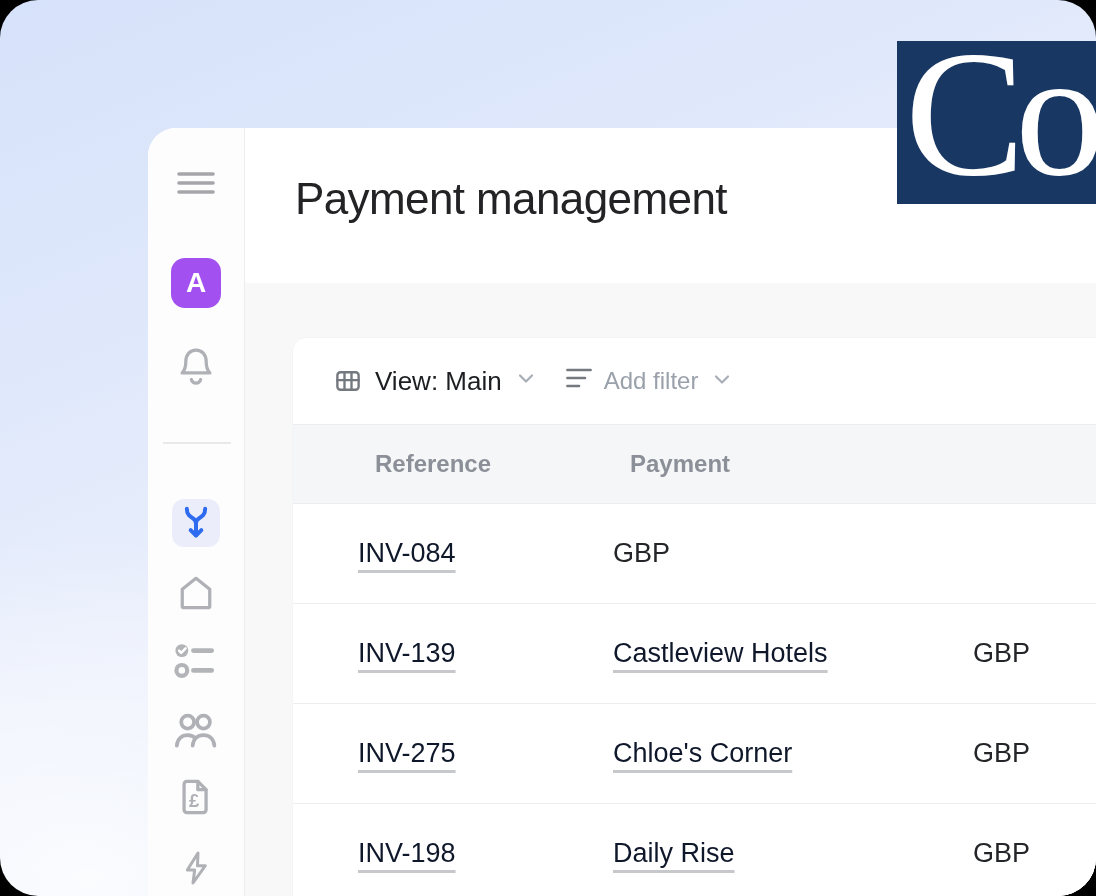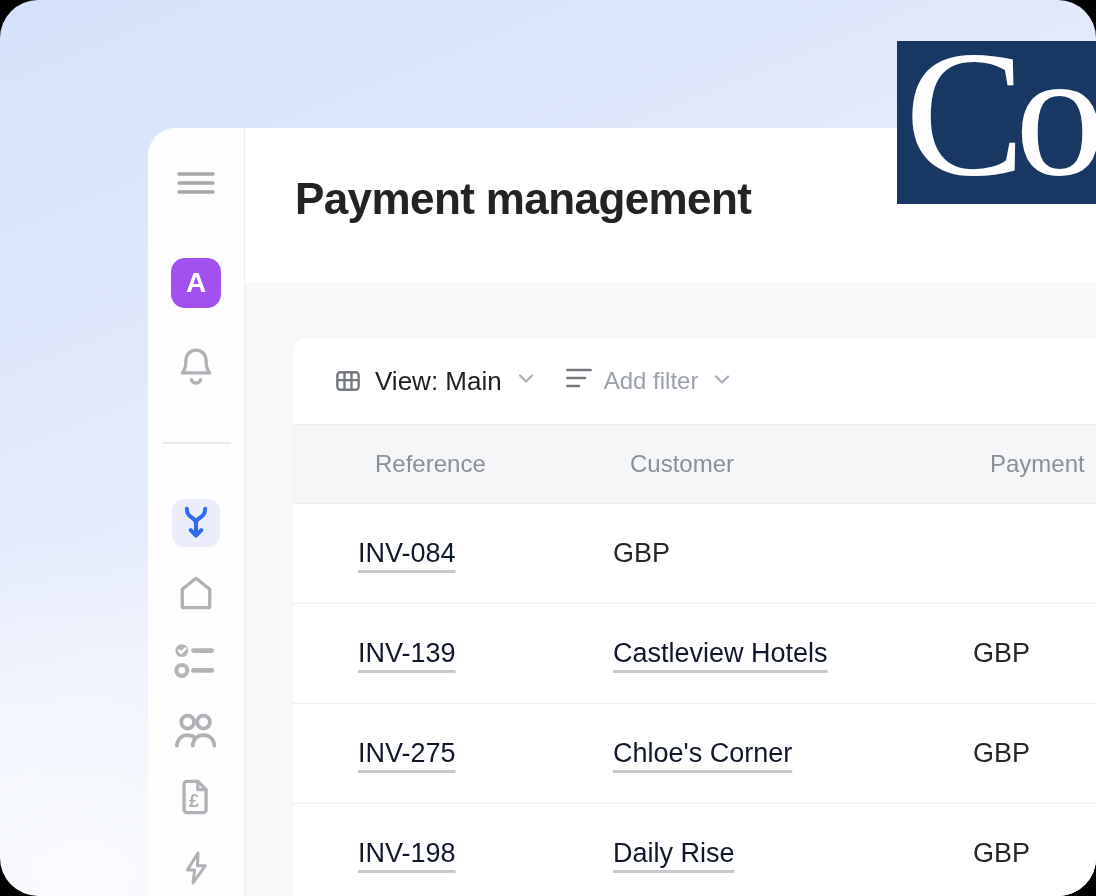--- a/index.html
+++ b/index.html
@@ -35,34 +35,34 @@
   .i-tasks  { top:512px; width:50px; height:42px; }
   .i-people { top:580px; width:52px; height:46px; }
   .i-invoice{ top:645px; width:48px; height:48px; }
   .i-bolt   { top:714px; width:44px; height:52px; }
   .gray-ic { color:#b0b1b6; }
   .dark-ic { color:#74787f; }
   .blue-ic { color:#2e6bf0; }
   
   .main { flex:1; display:flex; flex-direction:column; min-width:0; }
   .header-band { flex:none; height:155px; background:#fff; padding:46px 0 0 50px; }
-  .header-band h1 { margin:0; font-size:44px; font-weight:700; letter-spacing:-0.6px; color:#232326; white-space:nowrap; }
+  .header-band h1 { margin:0; font-size:44px; font-weight:400; letter-spacing:-0.6px; color:#232326; white-space:nowrap; }
   .content { flex:1; background:#f8f8f9; padding:55px 0 0 48px; overflow:hidden; }
   .panel { background:#fff; border-top-left-radius:14px; height:100%; display:flex; flex-direction:column; box-shadow:0 0 0 1px rgba(0,0,0,0.015); }
   .toolbar { flex:none; height:87px; display:flex; align-items:center; padding-left:40px; border-bottom:1px solid #ededef; }
   .tool-btn { display:flex; align-items:flex-start; gap:12px; background:none; border:none; padding:0; cursor:pointer; font-family:inherit; }
   .view-btn  { font-size:26px; font-weight:500; color:#1c1e21; }
   .filter-btn{ font-size:24px; font-weight:400; color:#9aa1ab; margin-left:28px; }
   .chev { color:#a8aeb7; }
   .thead {
     flex:none; height:79px; background:#f5f6f7; border-bottom:1px solid #ededef;
     display:grid; grid-template-columns:255px 360px 1fr; align-items:center;
     padding-left:65px; font-size:24px; color:#8b8f97;
   }
-  .thead span { padding-left:17px; white-space:nowrap; }
+  .thead span { padding-left:17px; white-space:nowrap;font-weight:bold; }
   .tbody { flex:1; overflow:hidden; }
   .trow {
     height:100px; border-bottom:1px solid #ededef;
     display:grid; grid-template-columns:255px 360px 1fr; align-items:center;
     padding-left:65px; font-size:27px; color:#232528;
   }
   .cell-link {
     width:max-content; color:#0f172a; white-space:nowrap;
     text-decoration:underline; text-decoration-color:#c7c8cc;
     text-decoration-thickness:2.5px; text-underline-offset:8px; cursor:pointer;
@@ -186,21 +186,20 @@
               </svg>
               <span>Add filter</span>
               <svg class="chev" width="24" height="24" viewBox="0 0 24 24" fill="none" stroke="currentColor" stroke-width="2.2" stroke-linecap="round" stroke-linejoin="round">
                 <path d="M6 9.5 L12 15.5 L18 9.5"></path>
               </svg>
             </button>
           </div>
 
           <div class="thead">
             <span>Reference</span>
-            <span>Customer</span>
             <span>Payment</span>
           </div>
 
           <div class="tbody">
             <div class="trow">
               <span class="cell-link">INV-084</span>
               <span class="cell-plain">GBP</span>
             </div>
             <div class="trow">
               <span class="cell-link">INV-139</span>

